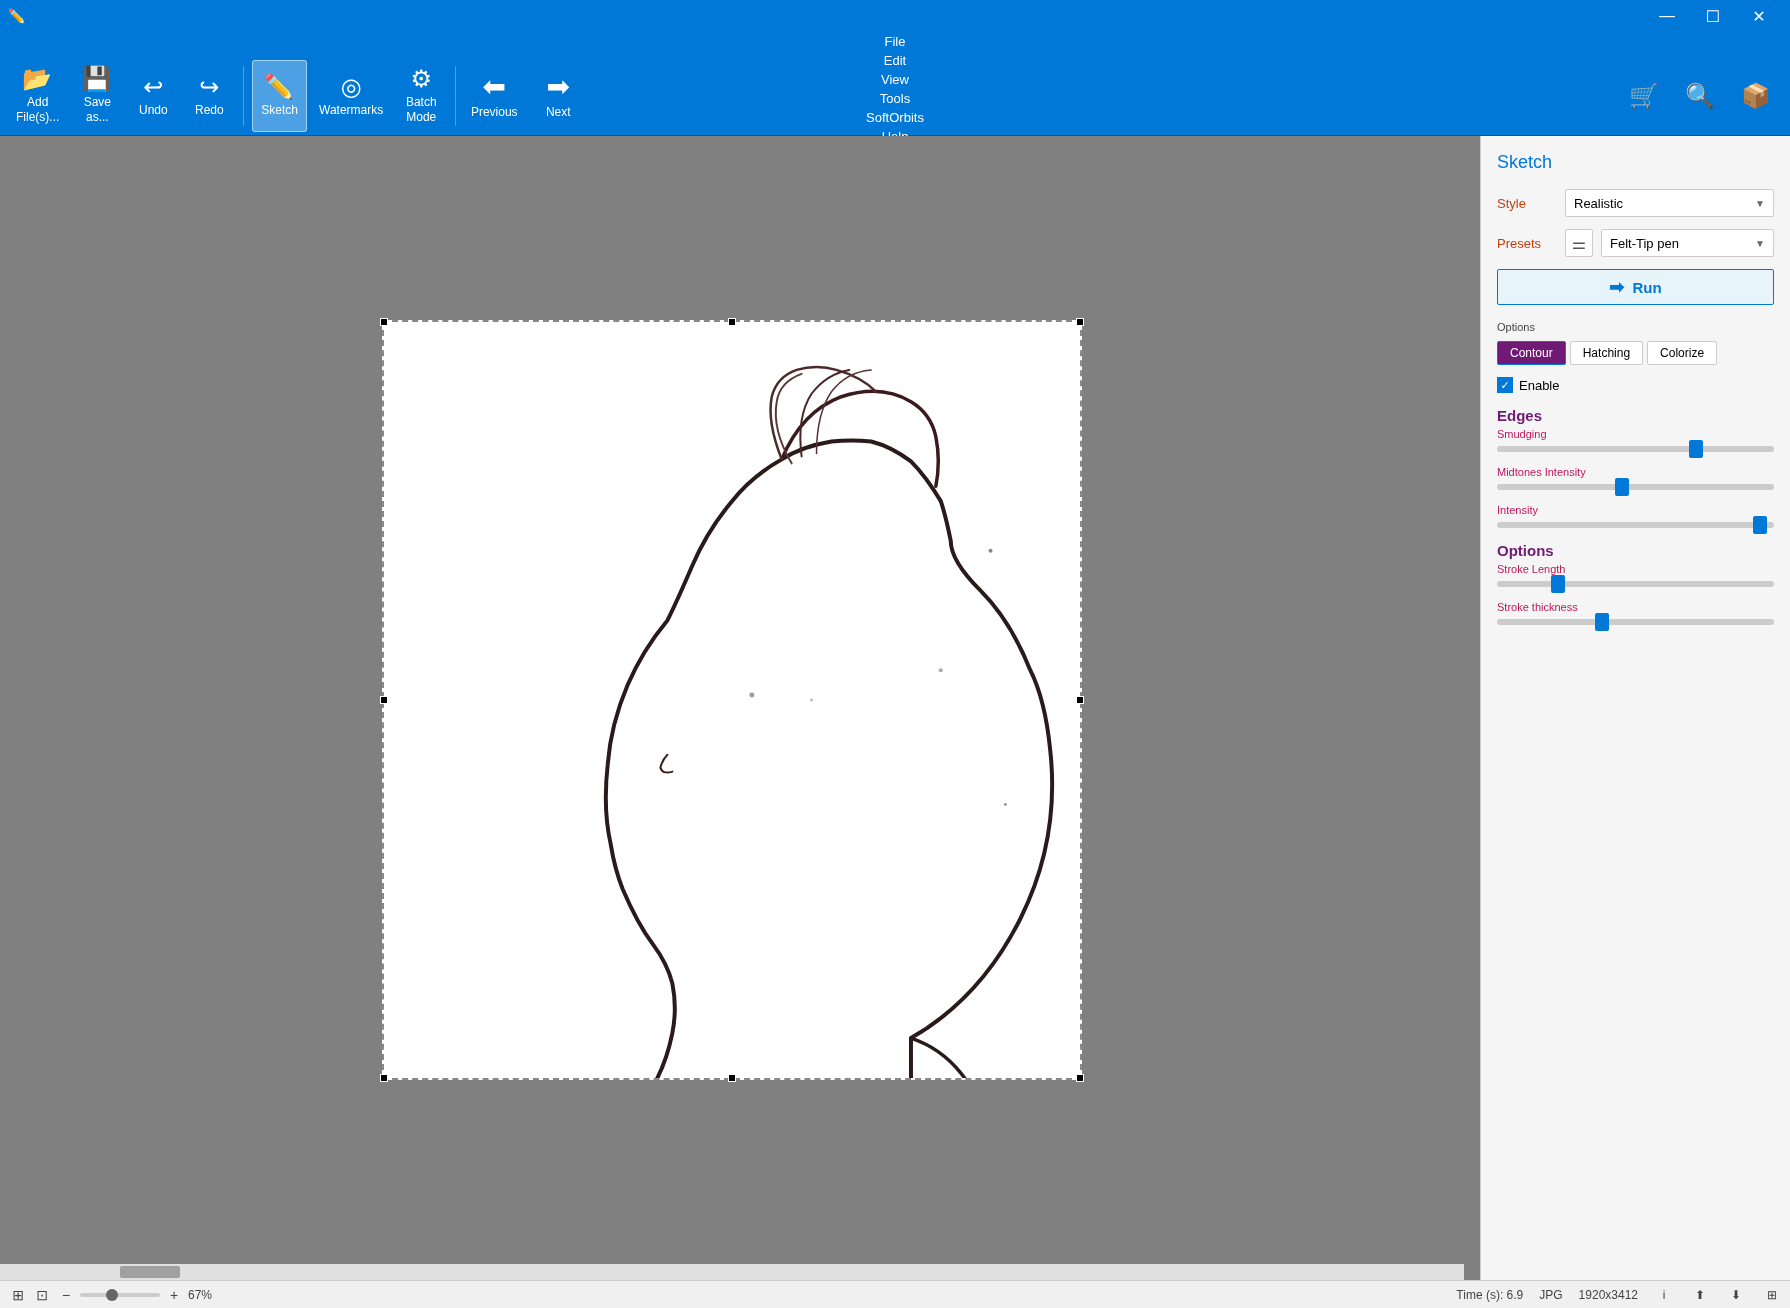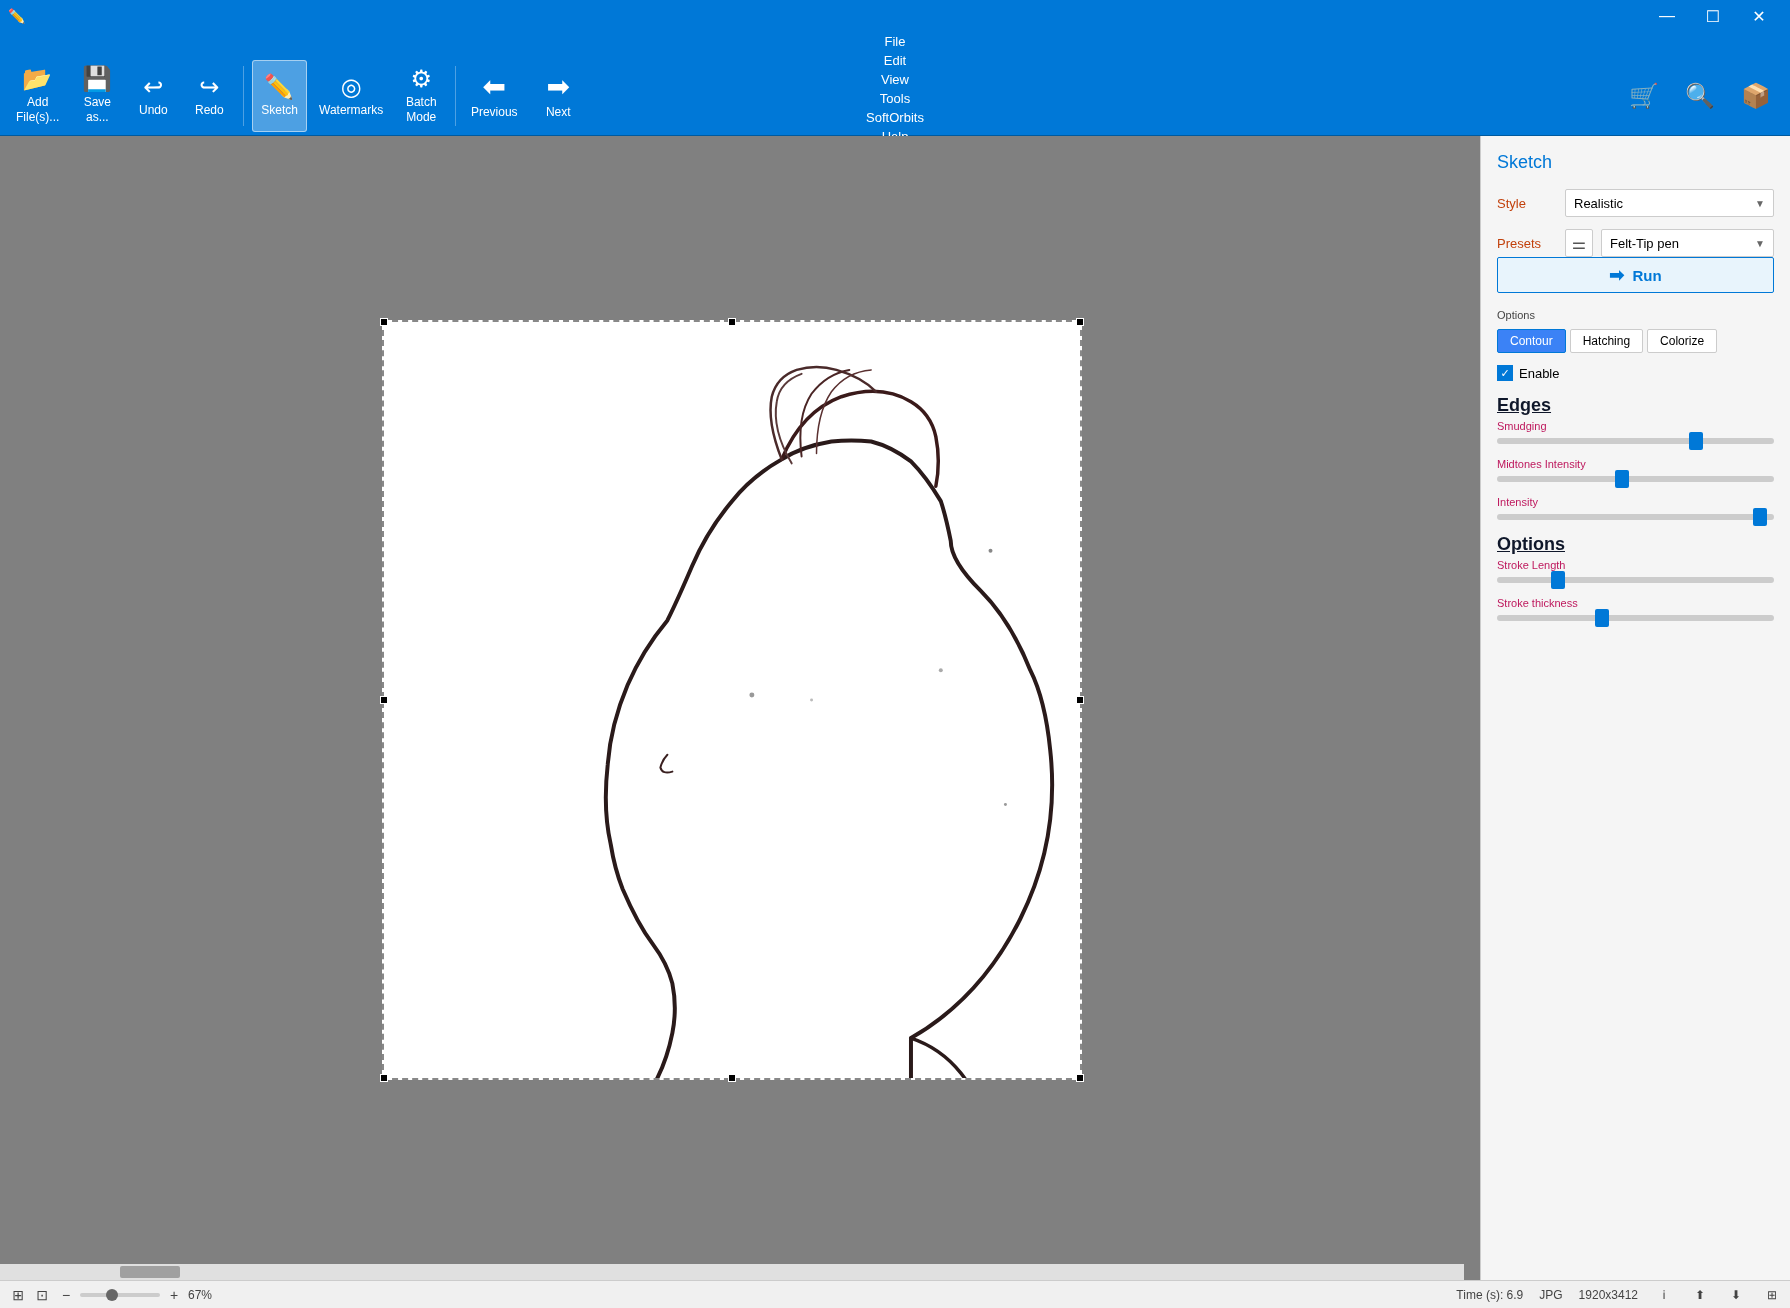--- a/index.html
+++ b/index.html
@@ -189,20 +189,21 @@
       align-items: center;
       justify-content: space-between;
       cursor: pointer;
       border-radius: 2px;
     }
     .dropdown-arrow { font-size: 10px; color: #666; }
 
     .presets-row {
       display: flex;
       align-items: center;
+      margin-bottom: 12px;
       gap: 8px;
       justify-content: space-between;
     }
     .presets-icon {
       width: 28px; height: 28px;
       display: flex; align-items: center; justify-content: center;
       background: white;
       border: 1px solid #ccc;
       border-radius: 2px;
       color: #555;
@@ -239,43 +240,42 @@
       margin-bottom: 12px;
     }
     .tab-btn {
       padding: 4px 12px;
       border: 1px solid #ccc;
       background: white;
       font-size: 12px;
       cursor: pointer;
       border-radius: 2px;
     }
-    .tab-btn.active { background: #3b82f6; color: white; border-color: #0078d7; }
+    .tab-btn.active { background: #701a75; color: white; border-color: #0078d7; }
 
     .checkbox-row {
       display: flex;
       align-items: center;
       gap: 6px;
       margin-bottom: 14px;
     }
     .checkbox {
       width: 16px; height: 16px;
       background: #0078d7;
       border: 1px solid #0078d7;
       display: flex; align-items: center; justify-content: center;
       color: white; font-size: 11px;
       cursor: pointer;
     }
 
     .subsection-title {
-      font-size: 18px;
+      font-size: 15px;
       font-weight: 600;
-      color: #0f172a;
+      color: #701a75;
       margin-bottom: 4px;
-      text-decoration: underline;
     }
     .subsection-sub {
       font-size: 11px;
       color: #be185d;
       margin-bottom: 6px;
     }
 
     .slider-container {
       margin-bottom: 14px;
     }

